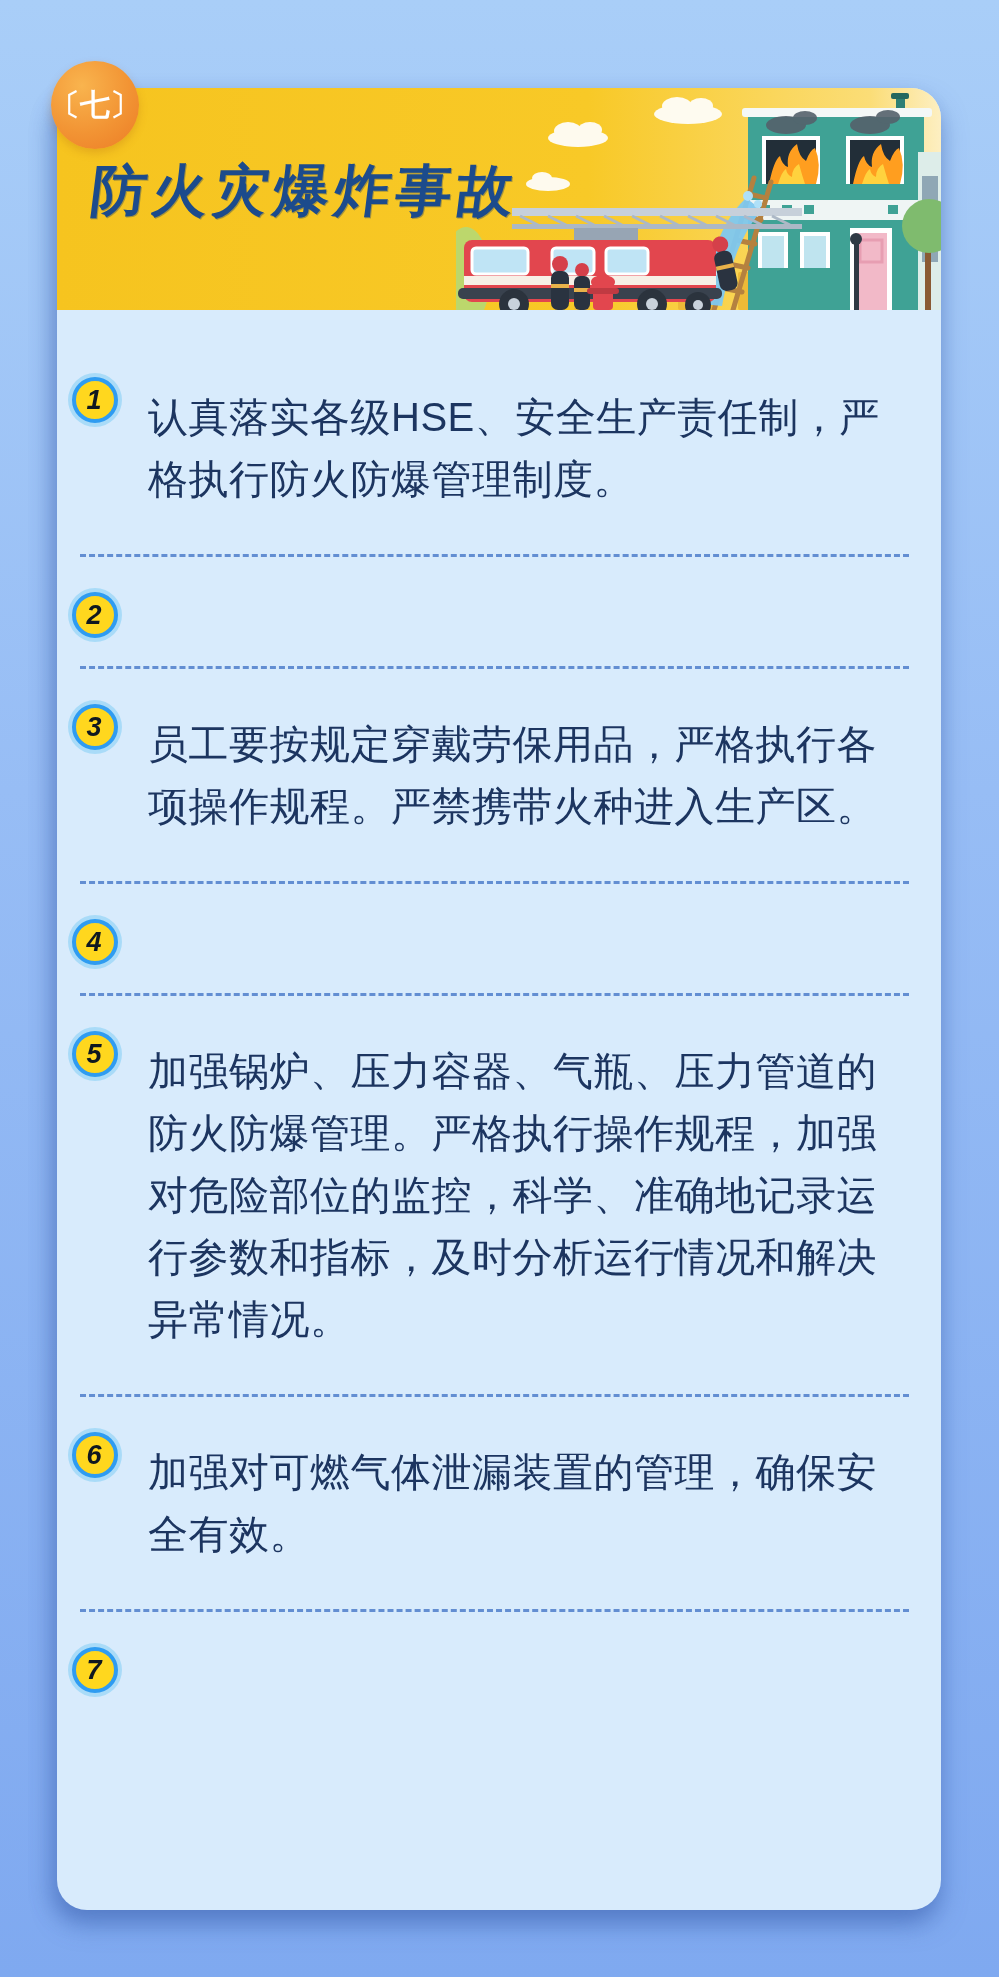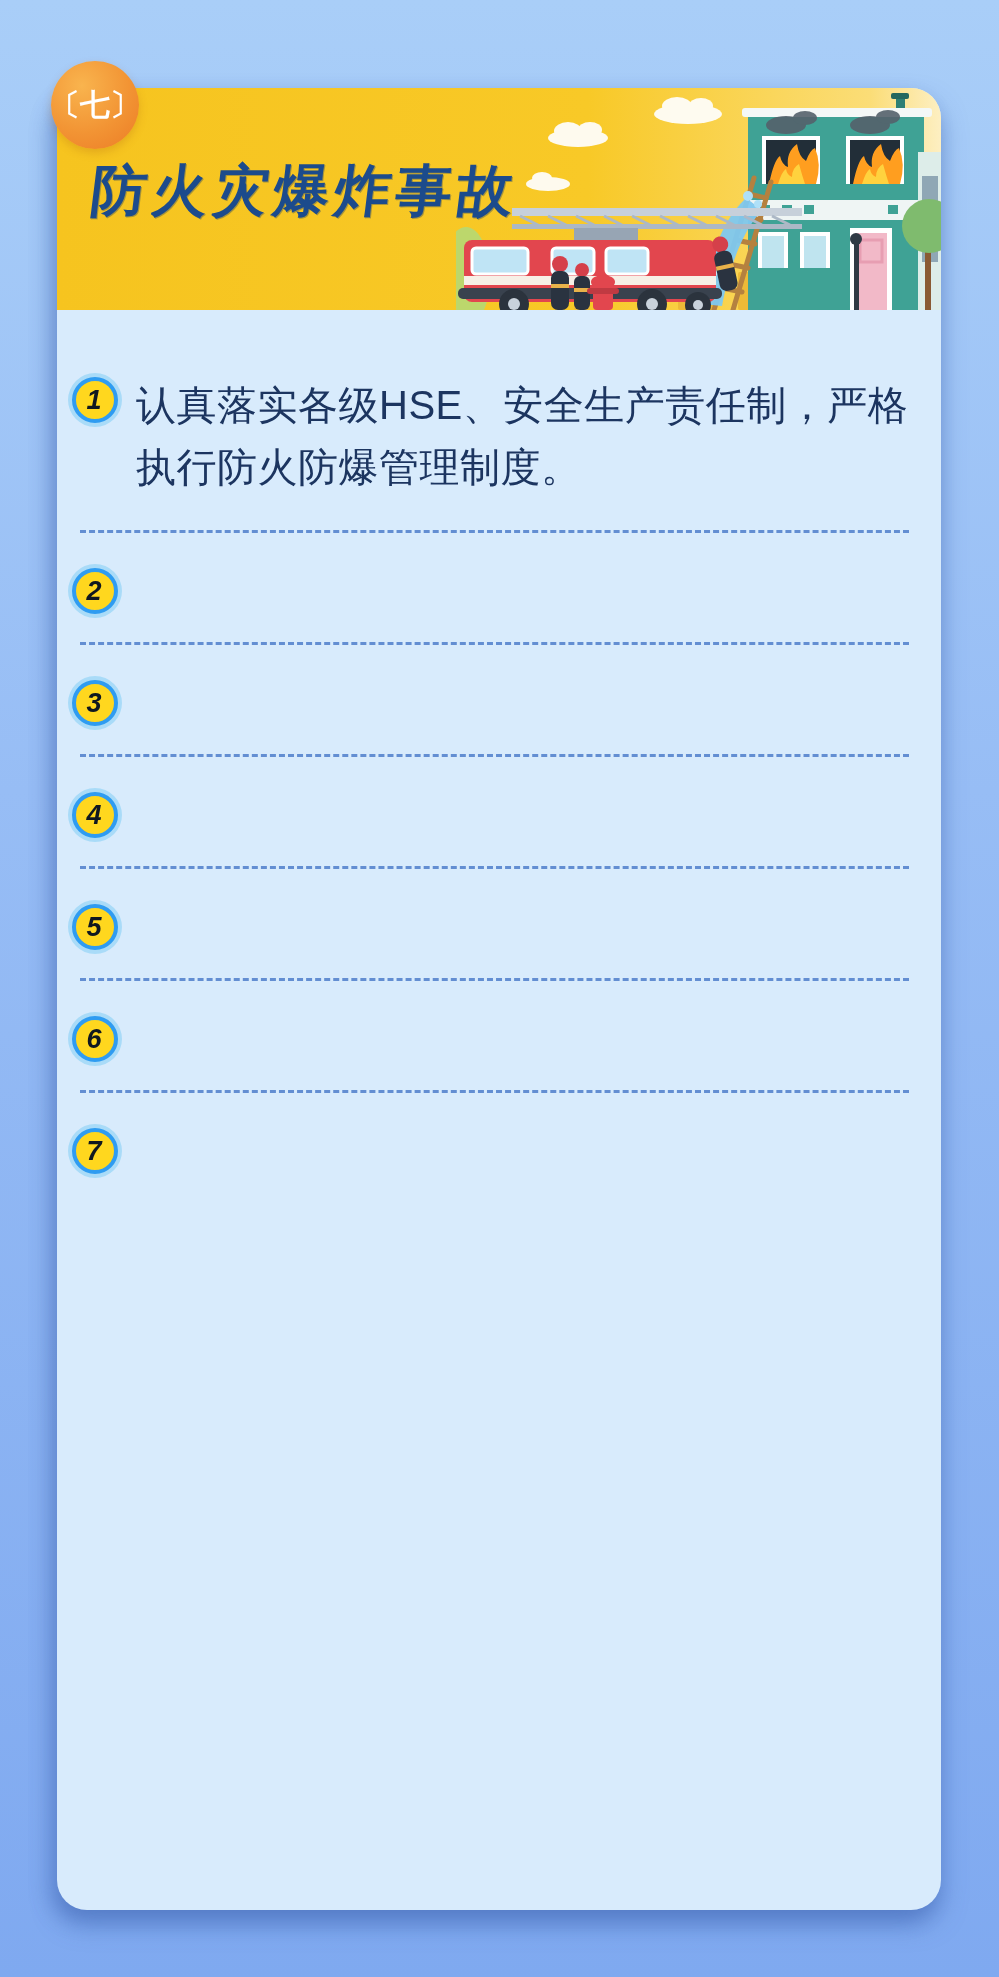--- a/index.html
+++ b/index.html
@@ -39,21 +39,21 @@
     flex:none;width:38px;height:38px;margin-top:7px;border-radius:50%;
     background:#FFD71E;border:4px solid #2F9CF1;
     box-shadow:0 0 0 4px #A9DBF8;
     display:flex;align-items:center;justify-content:center;
   }
   .num-badge span{
     font-size:27px;font-weight:800;font-style:italic;color:#101820;
     transform:translateX(-1px);line-height:1;
   }
   .item-text{
-    margin:4px;flex:1;font-size:40px;line-height:1.55;color:#1C3560;
+    margin:16px;flex:1;font-size:40px;line-height:1.55;color:#1C3560;
     letter-spacing:.5px;
   }
   .separator{height:0;border-top:3px dashed #4678C8;margin:6px 8px;opacity:.8;}
 </style>
 </head>
 <body>
 
 <div class="page">
   <div class="card">
 
@@ -220,41 +220,44 @@
     <div class="num-badge">
       <span>2</span>
     </div>
   </div>
   <div class="separator"></div>
 
   <div class="item">
     <div class="num-badge">
       <span>3</span>
     </div>
+    <p class="item-text">员工要按规定穿戴劳保用品，严格执行各项操作规程。严禁携带火种进入生产区。</p>
   </div>
   <div class="separator"></div>
 
   <div class="item">
     <div class="num-badge">
       <span>4</span>
     </div>
   </div>
   <div class="separator"></div>
 
   <div class="item">
     <div class="num-badge">
       <span>5</span>
     </div>
+    <p class="item-text">加强锅炉、压力容器、气瓶、压力管道的防火防爆管理。严格执行操作规程，加强对危险部位的监控，科学、准确地记录运行参数和指标，及时分析运行情况和解决异常情况。</p>
   </div>
   <div class="separator"></div>
 
   <div class="item">
     <div class="num-badge">
       <span>6</span>
     </div>
+    <p class="item-text">加强对可燃气体泄漏装置的管理，确保安全有效。</p>
   </div>
   <div class="separator"></div>
 
   <div class="item">
     <div class="num-badge">
       <span>7</span>
     </div>
   </div>
 
 </div>

